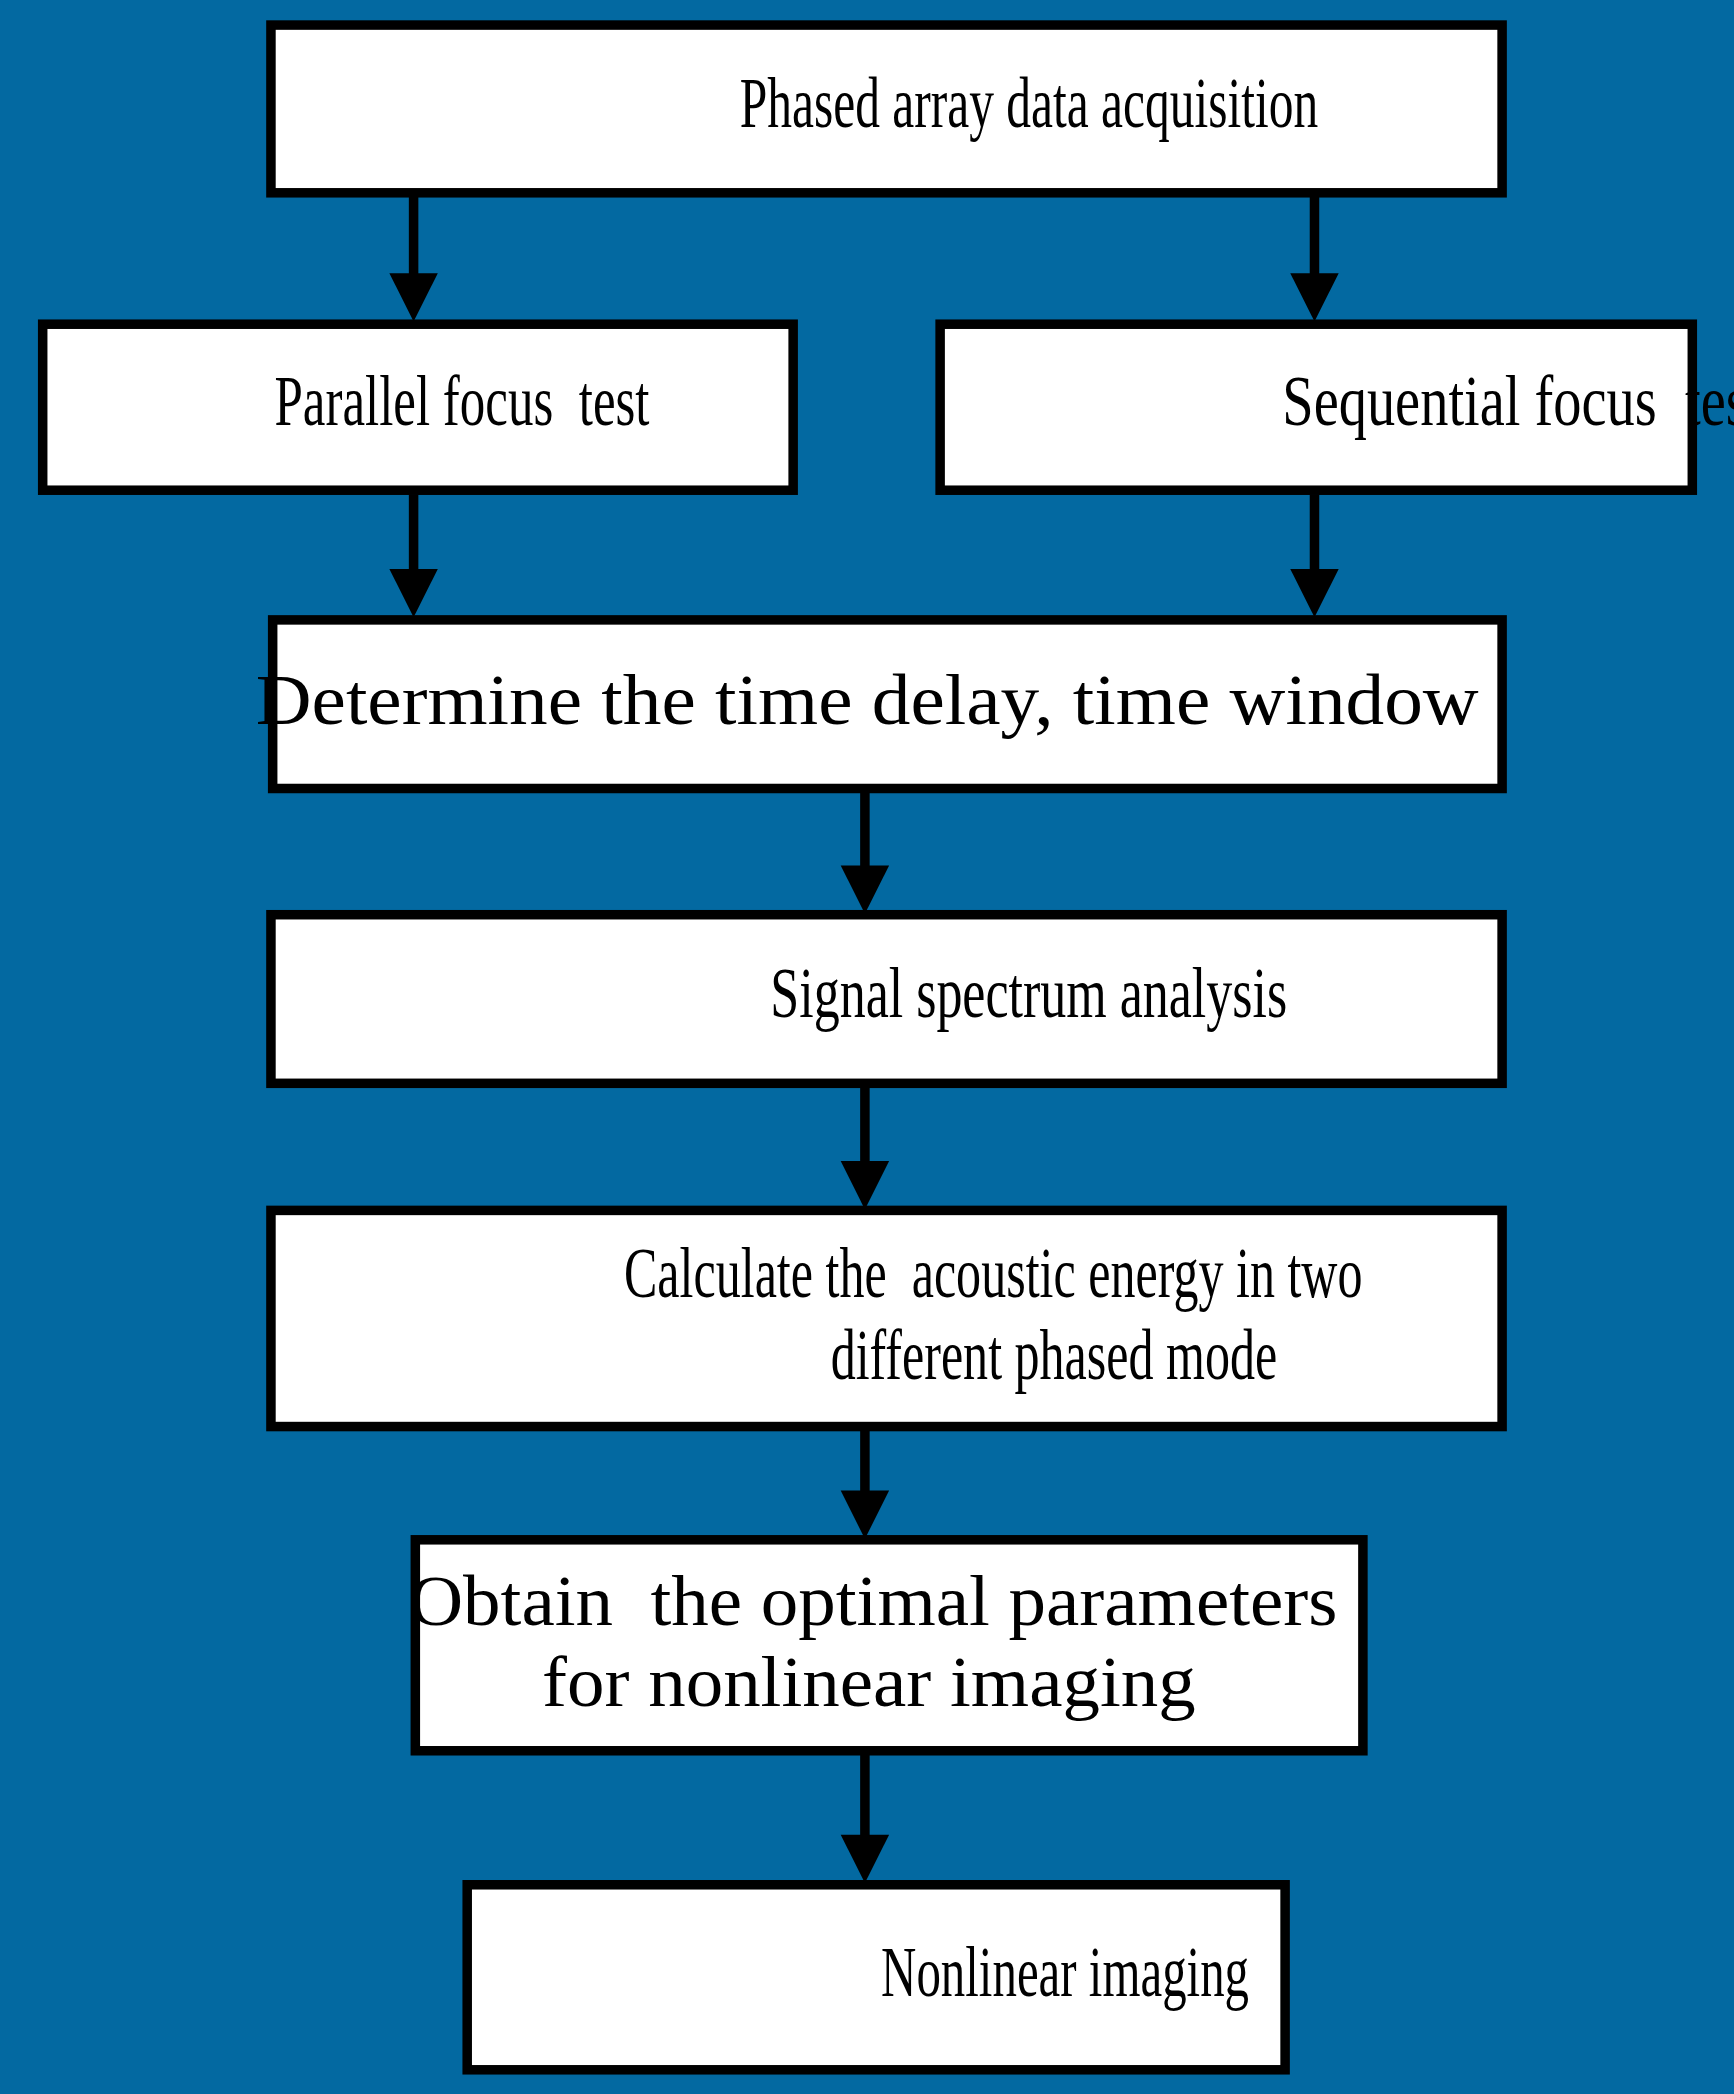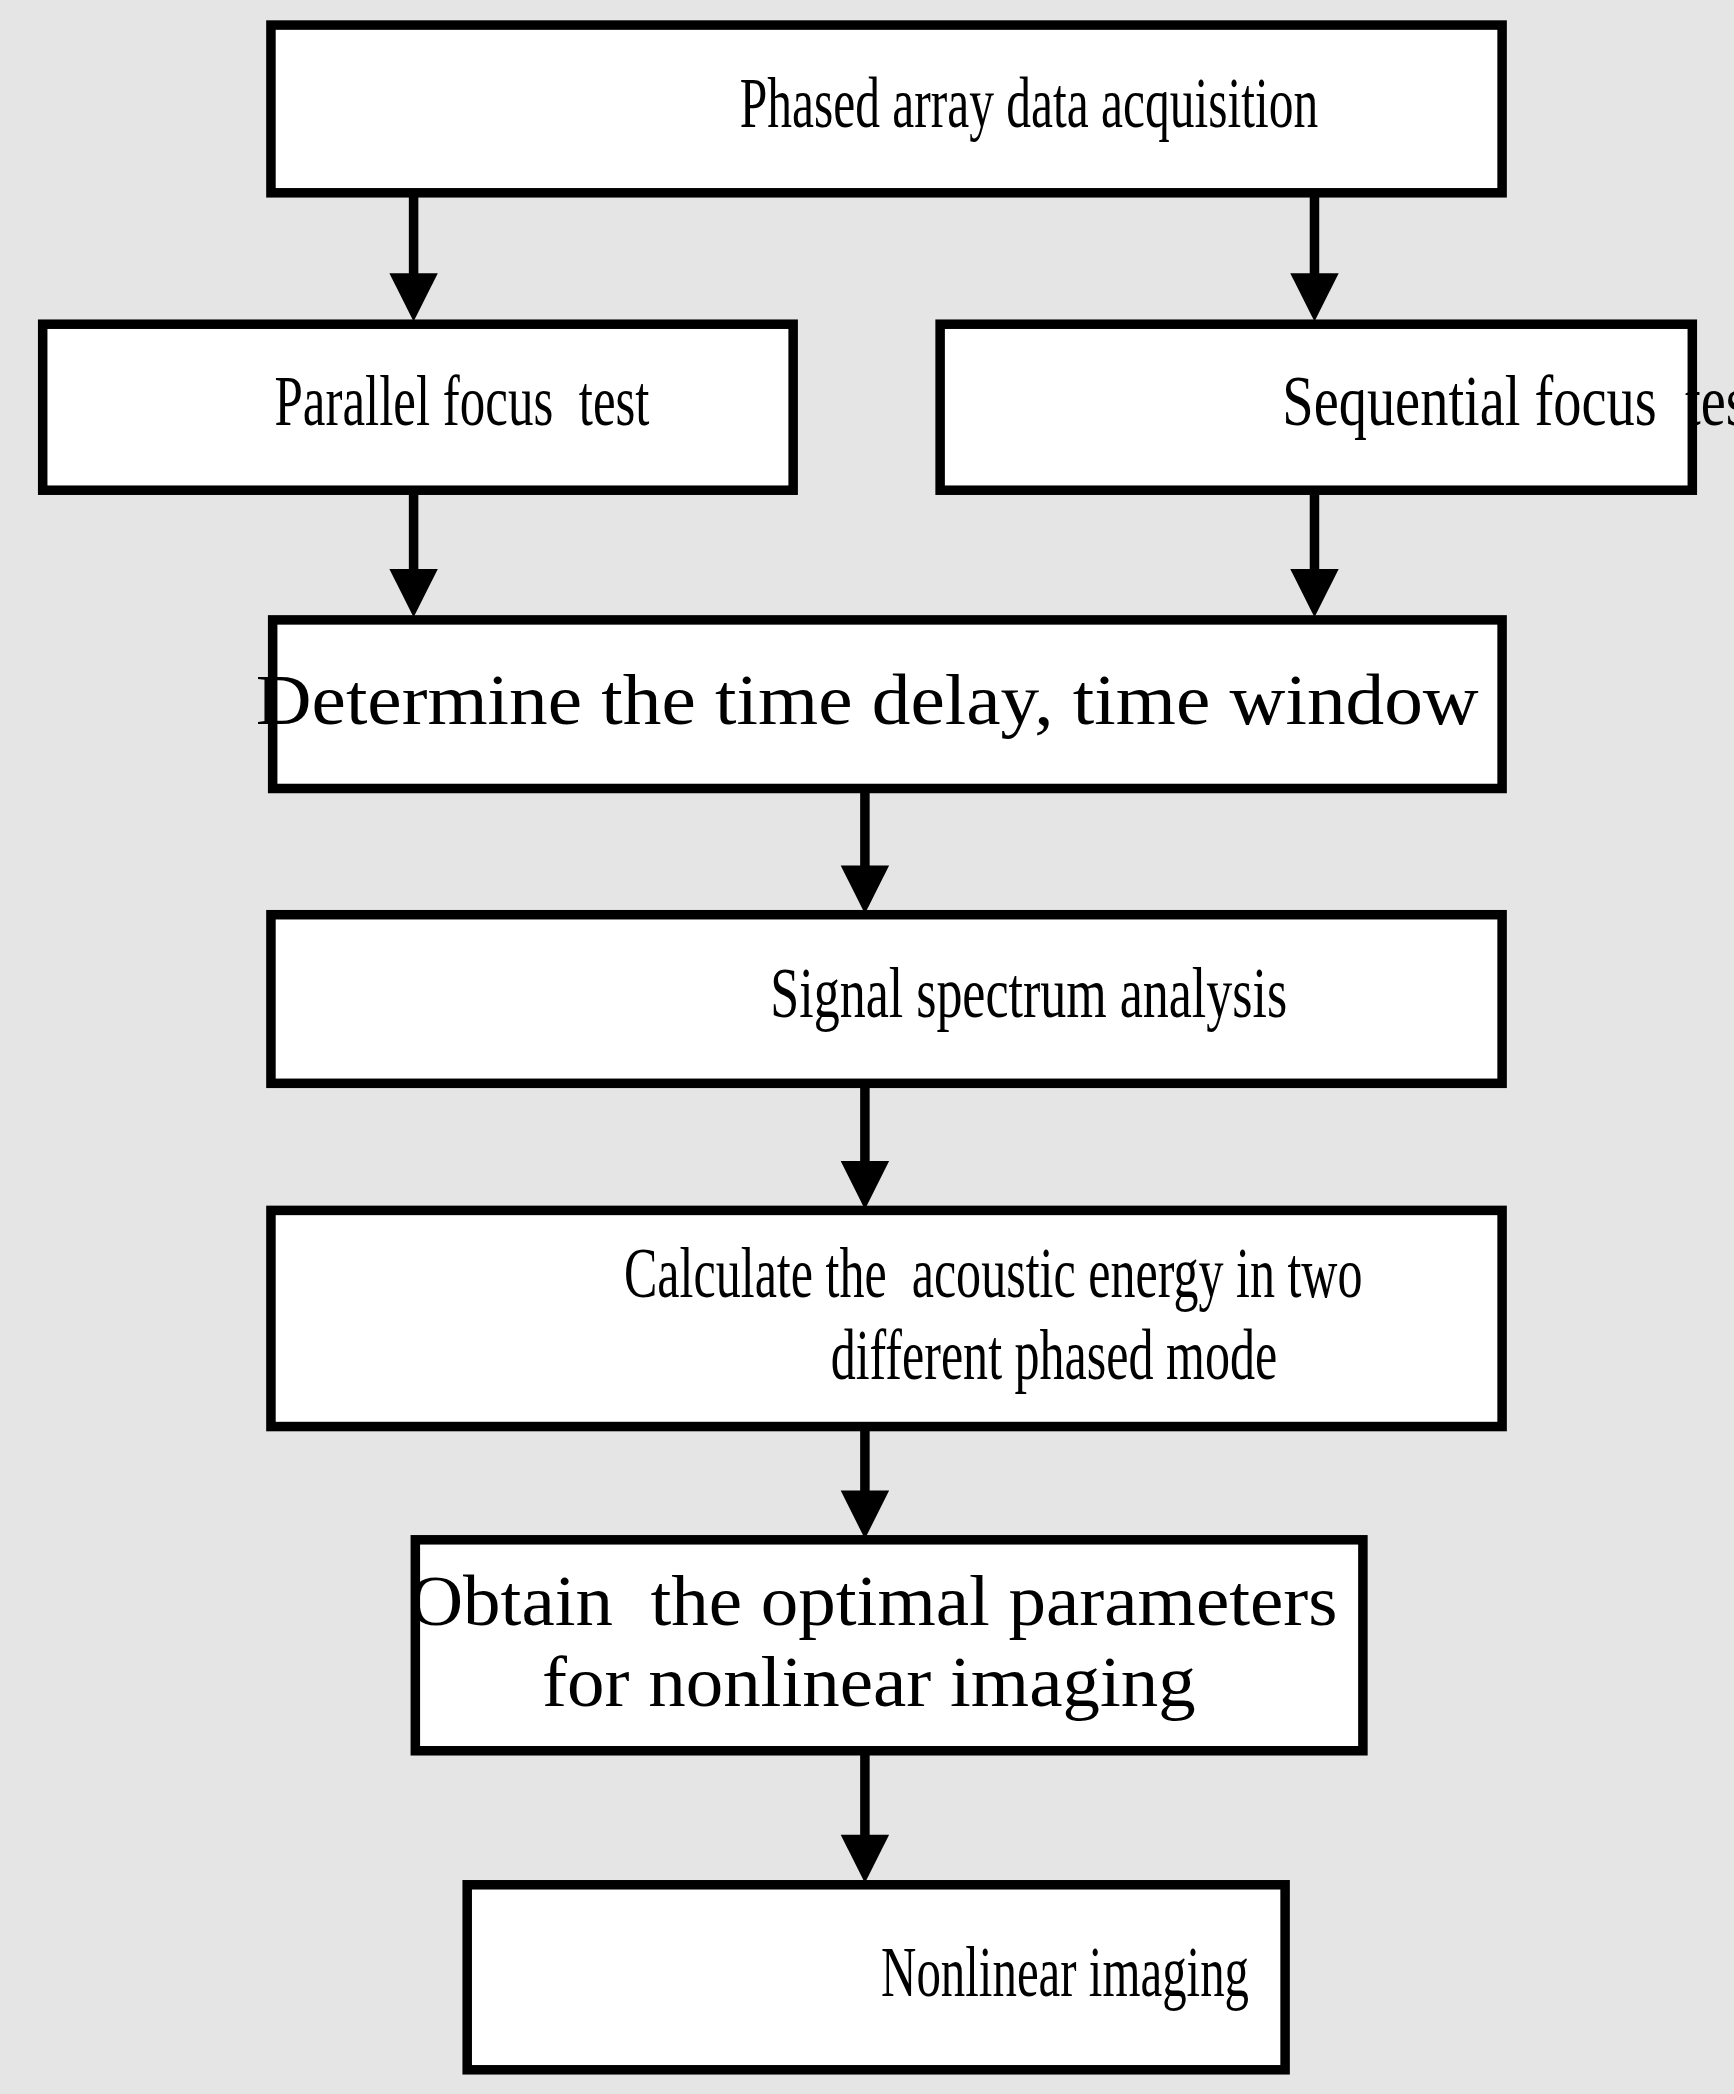--- a/index.html
+++ b/index.html
@@ -11,21 +11,21 @@
   body {
     width: 1735px;
     height: 2094px;
     font-family: "Liberation Serif", "DejaVu Serif", serif;
     overflow: hidden;
   }
   #flow-root {
     position: relative;
     width: 1735px;
     height: 2094px;
-    background: #e5e5e5;
+    background: #0369a1;
   }
   svg#flow-svg {
     position: absolute;
     top: 0;
     left: 0;
     width: 1735px;
     height: 2094px;
     display: block;
   }
   .node-box {

